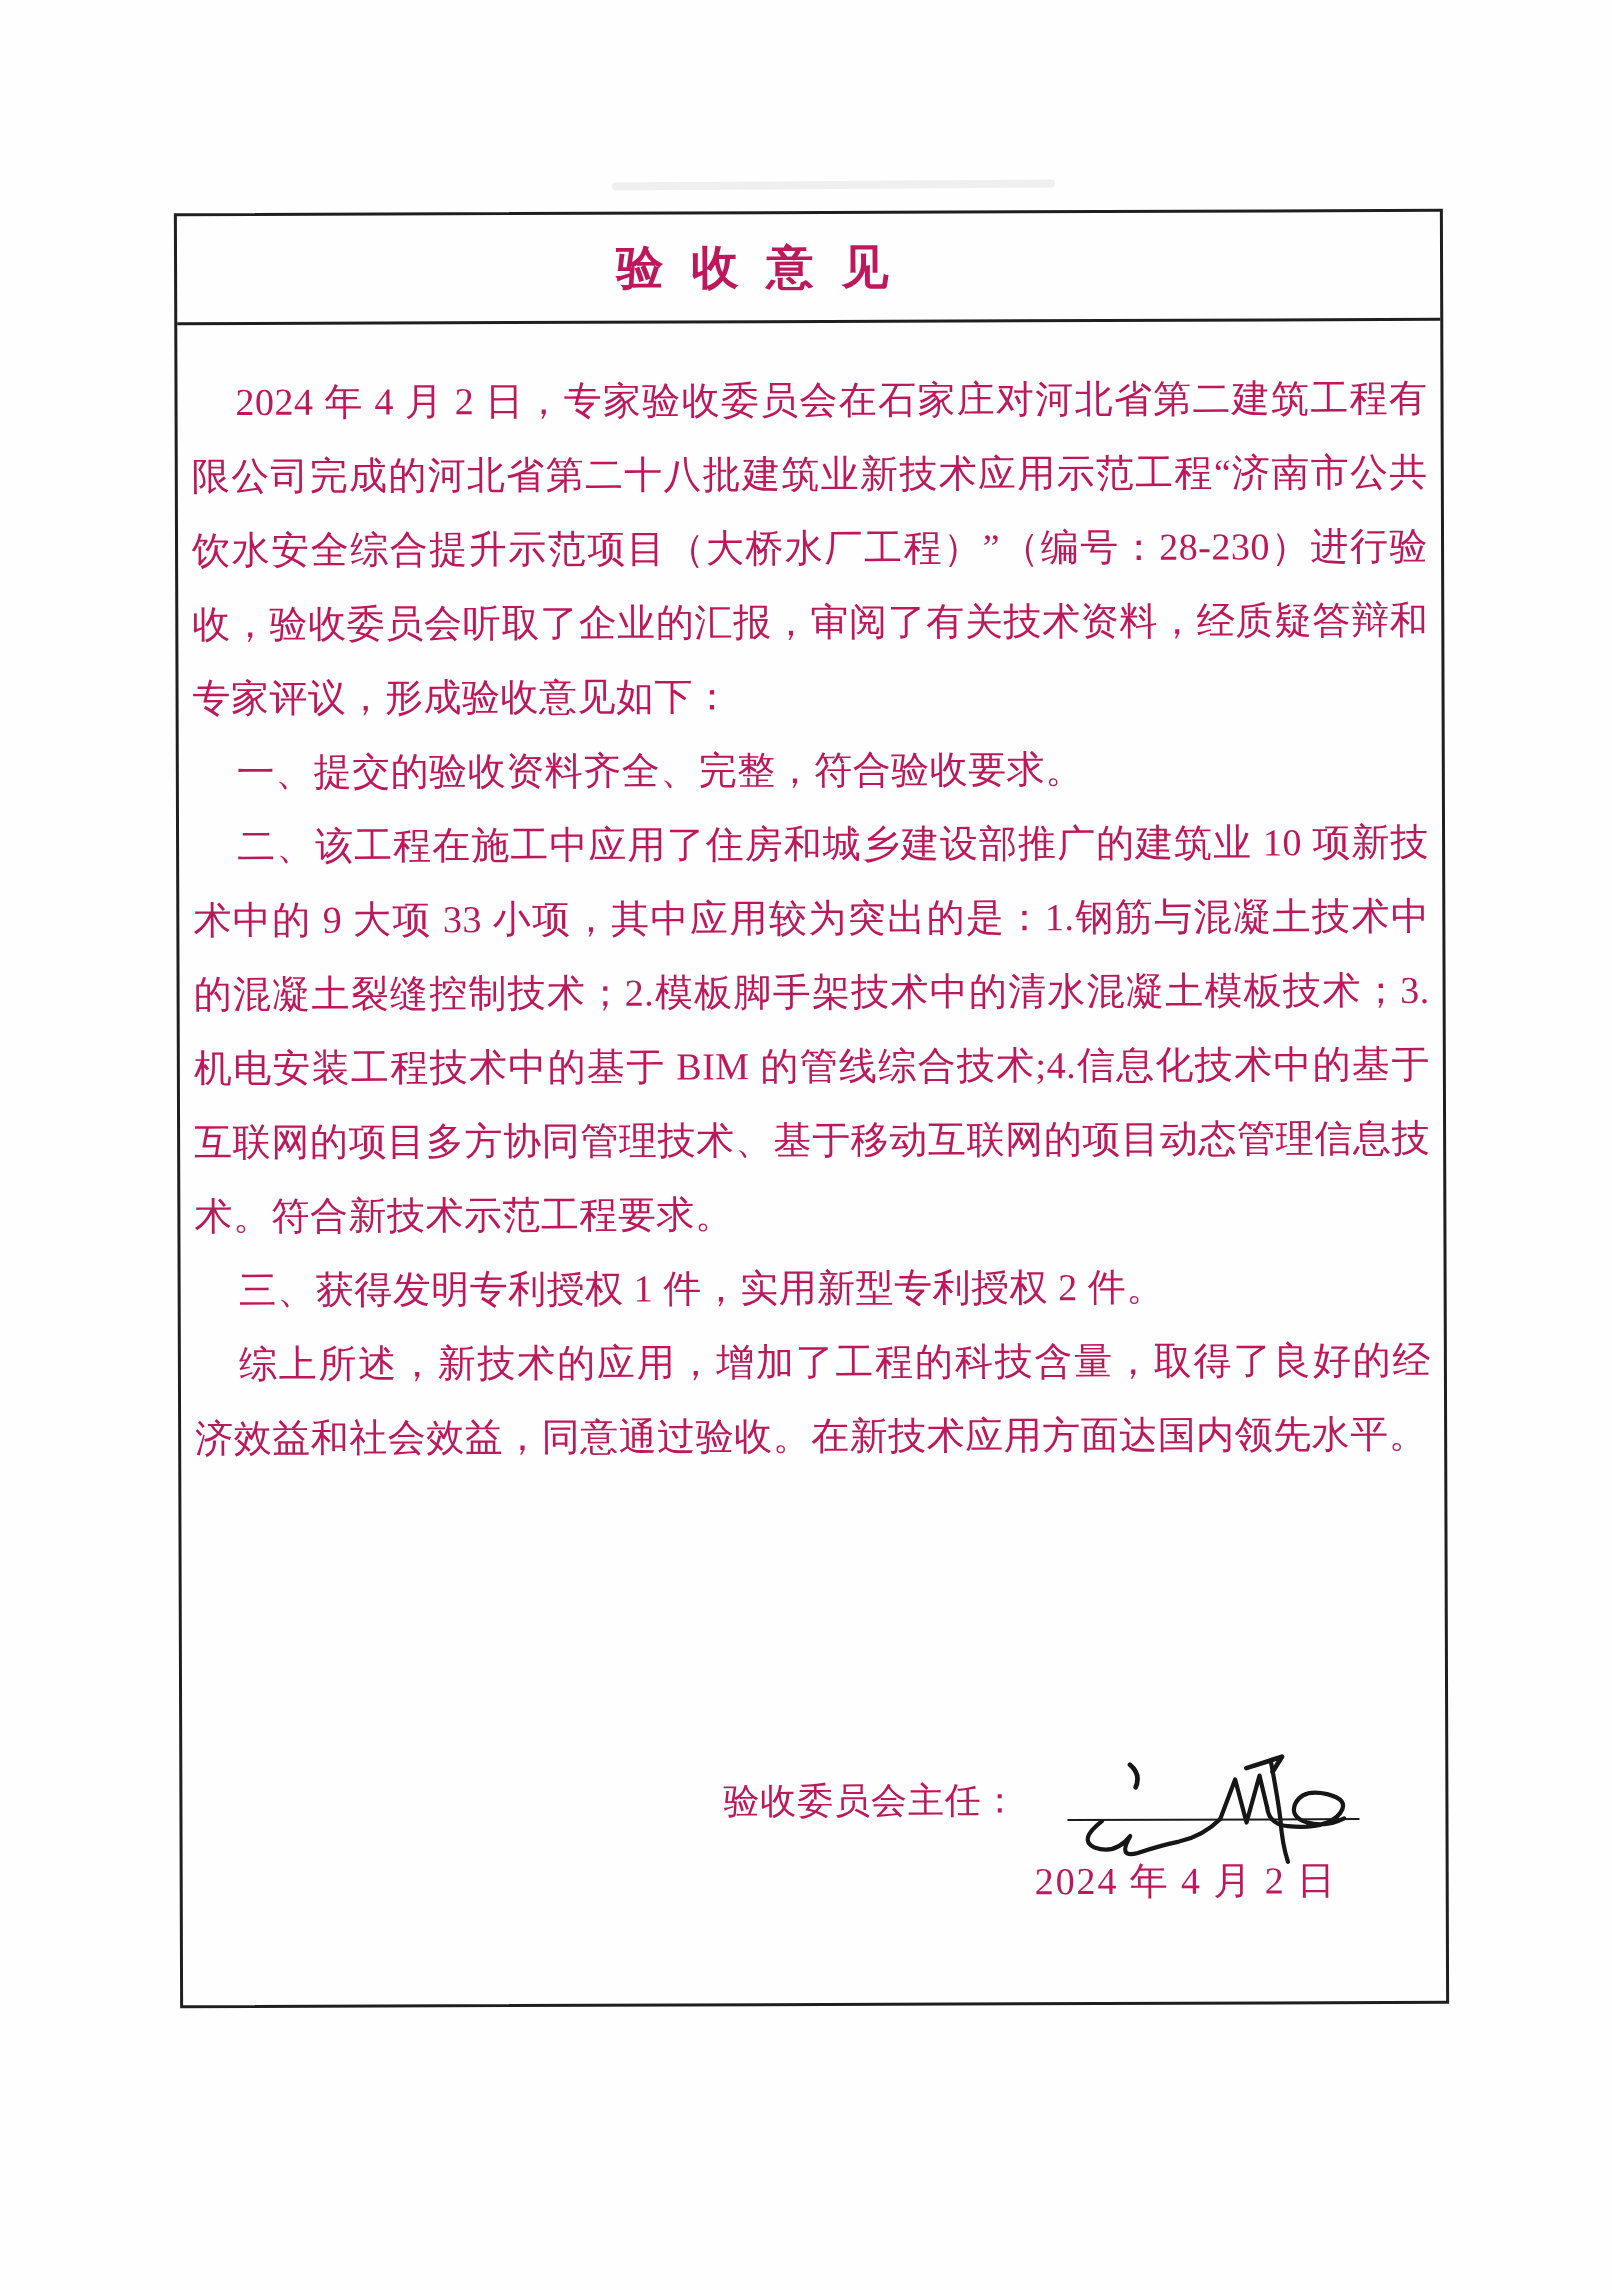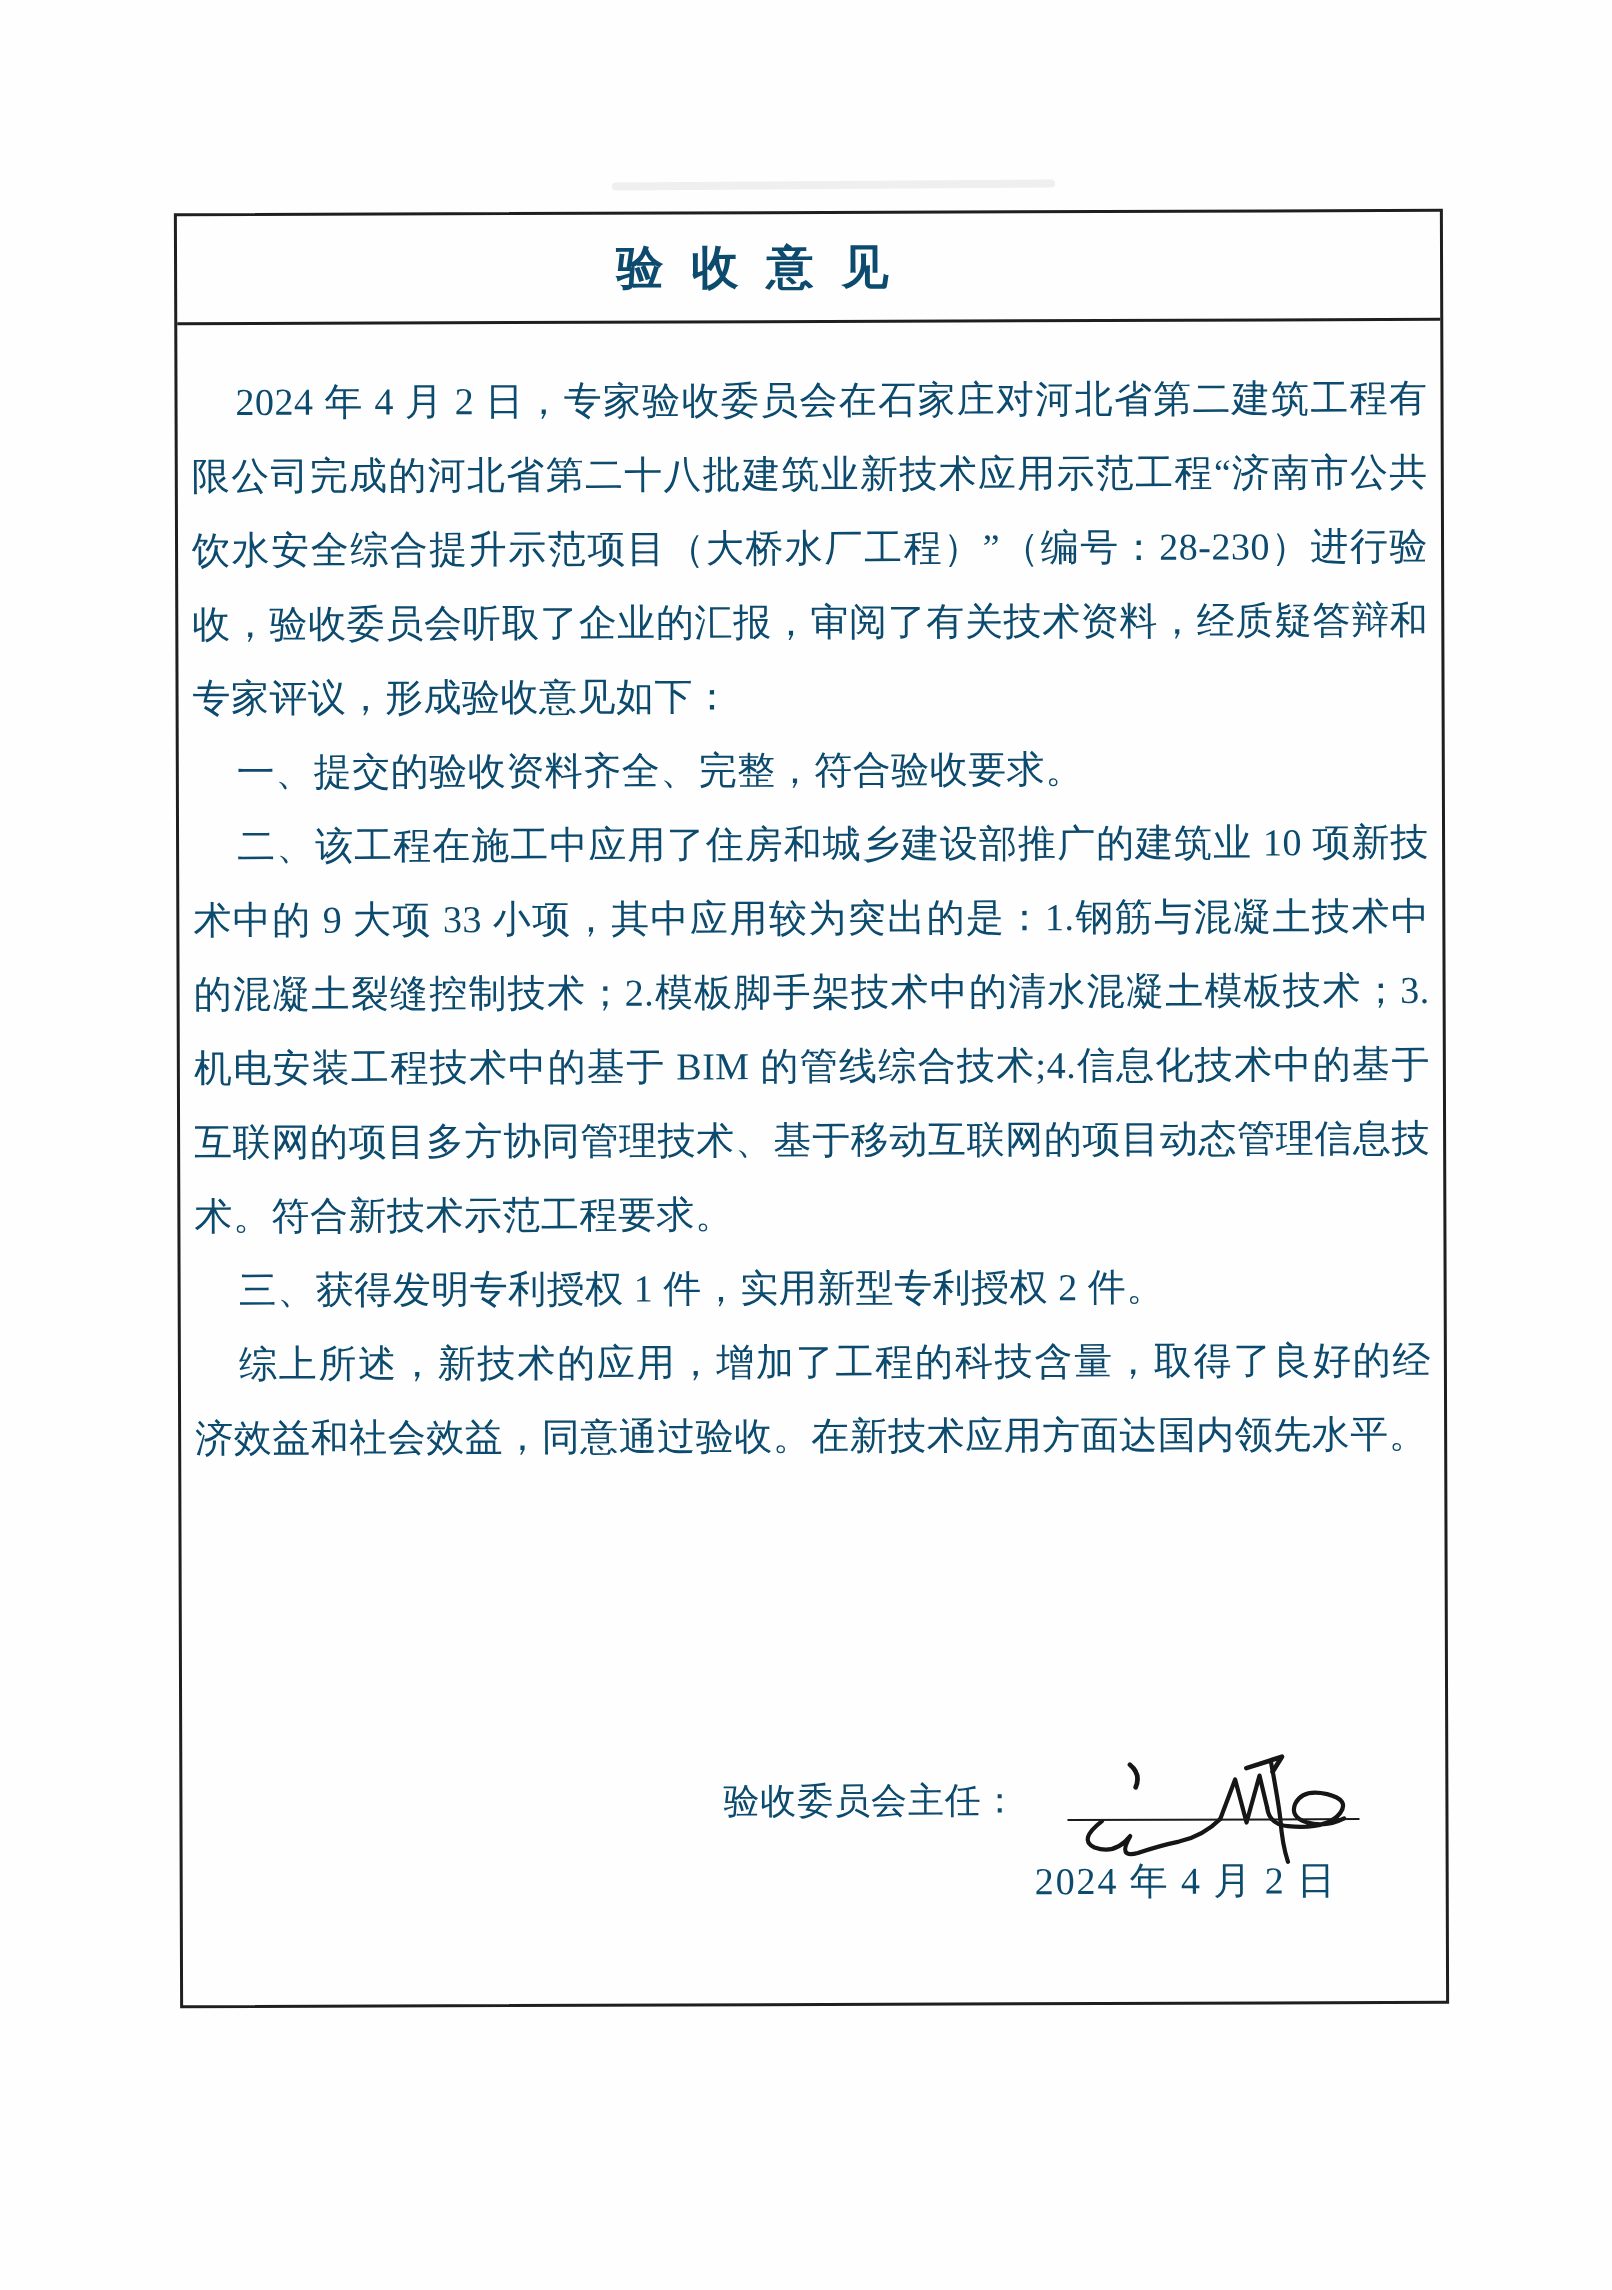--- a/index.html
+++ b/index.html
@@ -4,21 +4,21 @@
 <style>
   * { margin: 0; padding: 0; box-sizing: border-box; }
   html, body { background: #ffffff; }
   .page {
     position: relative;
     width: 1612px;
     height: 2290px;
     background: #fefefe;
     overflow: hidden;
     font-family: "Liberation Serif", "DejaVu Serif", serif;
-    color: #0c4a6e;
+    color: #be185d;
   }
   
   .scan-smudge {
     position: absolute;
     left: 612px; top: 181px;
     width: 443px; height: 7.5px;
     background: #efefef;
     border-radius: 3.8px;
     transform: rotate(-0.4deg);
   }

